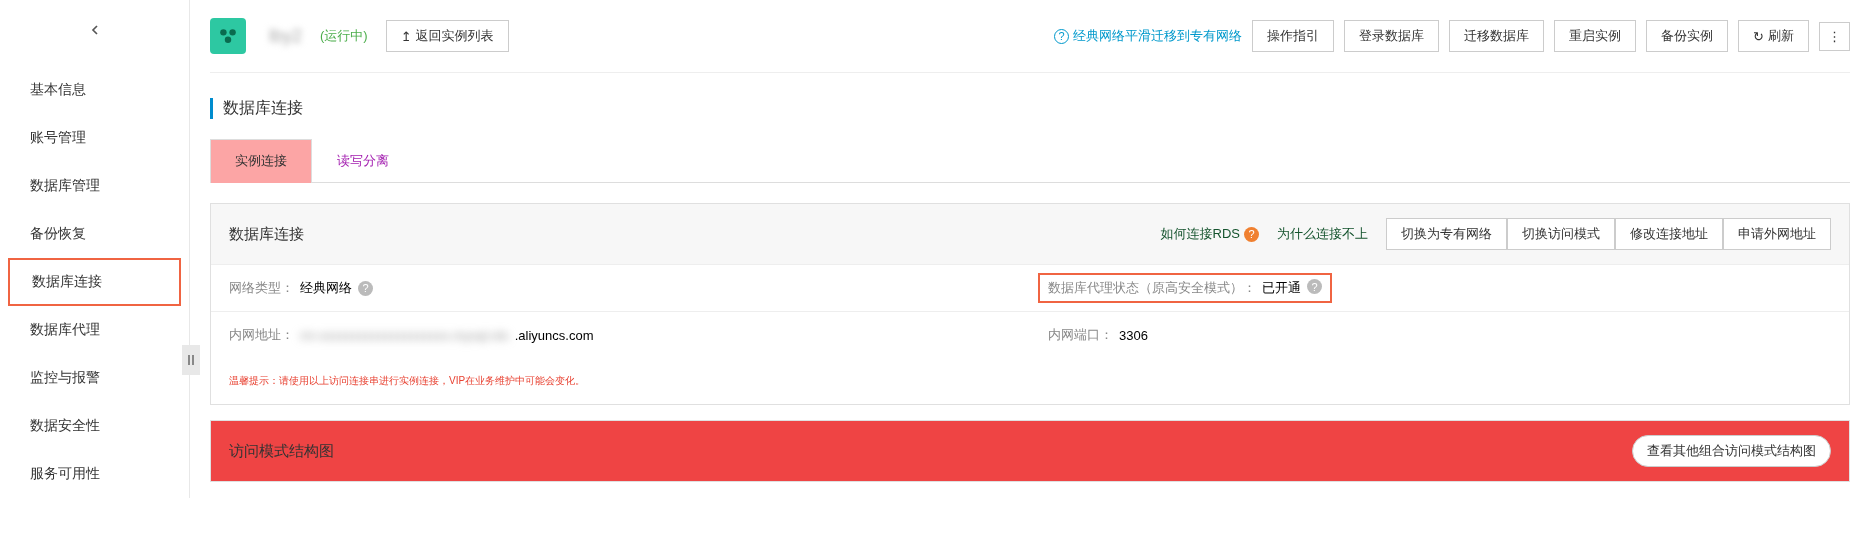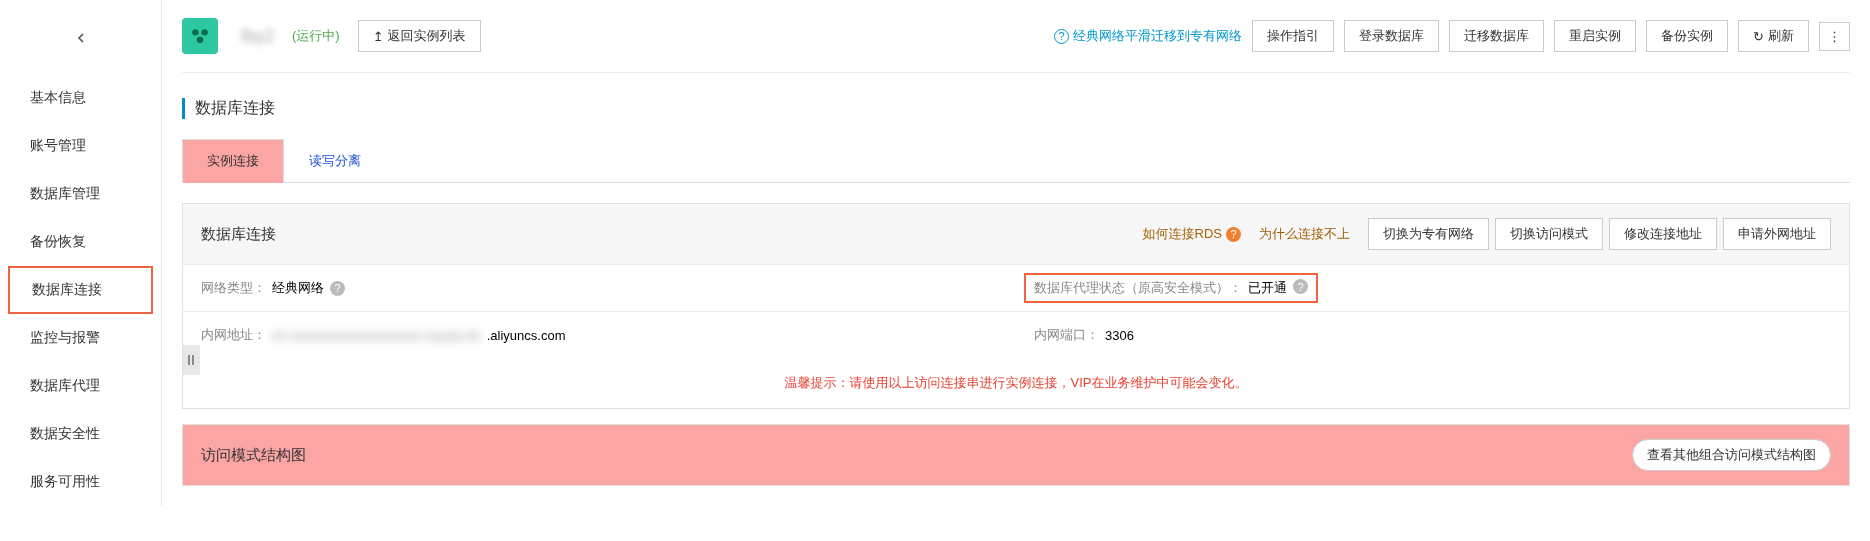--- a/index.html
+++ b/index.html
@@ -1,69 +1,69 @@
 <!DOCTYPE html>
 <html><head>
 <meta charset="utf-8">
 <style>
 * { box-sizing: border-box; margin: 0; padding: 0; }
 body { font-family: -apple-system, "Microsoft YaHei", sans-serif; font-size: 13px; color: #333; background: #fff; width: 1870px; }
 .container { display: flex; }
-.sidebar { width: 162px; border-right: 1px solid #e8e8e8; padding-top: 20px; }
+.sidebar { width: 190px; border-right: 1px solid #e8e8e8; padding-top: 12px; }
 .back-btn { text-align: center; padding: 10px 0 25px; cursor: pointer; }
 .back-btn svg { width: 16px; height: 16px; }
 .nav-item { padding: 15px 30px; color: #333; cursor: pointer; font-size: 14px; }
 .nav-item.active { border: 2px solid #f06442; color: #333; margin: 0 8px; padding: 13px 22px; }
 .collapse-handle { position: absolute; left: 182px; top: 345px; background: #e8e8e8; width: 18px; height: 30px; display: flex; align-items: center; justify-content: center; cursor: pointer; }
 .main { flex: 1; padding: 0 20px; position: relative; }
 .header { display: flex; align-items: center; padding: 18px 0; border-bottom: 1px solid #eee; gap: 18px; }
 .logo { width: 36px; height: 36px; background: #2dc8a2; border-radius: 4px; display: flex; align-items: center; justify-content: center; color: #fff; font-size: 20px; }
 .instance-name { font-size: 18px; color: #aaa; filter: blur(3px); margin-left: 5px; }
 .status { color: #4cae4c; font-size: 13px; }
 .btn { border: 1px solid #ccc; background: #fff; padding: 6px 14px; font-size: 13px; cursor: pointer; color: #333; display: inline-flex; align-items: center; gap: 4px; }
 .header-actions { margin-left: auto; display: flex; gap: 10px; align-items: center; }
 .link-info { color: #0099cc; cursor: pointer; display: inline-flex; align-items: center; gap: 4px; }
 .section-title { border-left: 3px solid #008cce; padding-left: 10px; font-size: 16px; margin: 25px 0 20px; color: #333; }
 .tabs { border-bottom: 1px solid #ddd; display: flex; }
-.tab { padding: 12px 24px; cursor: pointer; color: #1d4ed8; border: 1px solid transparent; border-bottom: none; }
+.tab { padding: 12px 24px; cursor: pointer; color: #a21caf; border: 1px solid transparent; border-bottom: none; }
 .tab.active { border-color: #ddd; background: #fca5a5; color: #333; margin-bottom: -1px; }
 .panel { border: 1px solid #e0e0e0; margin-top: 20px; }
 .panel-header { background: #f7f7f7; padding: 14px 18px; display: flex; align-items: center; font-size: 15px; }
 .panel-header .links { margin-left: auto; display: flex; gap: 18px; align-items: center; }
-.panel-header .links a { color: #a16207; cursor: pointer; font-size: 13px; }
+.panel-header .links a { color: #14532d; cursor: pointer; font-size: 13px; }
 .row { display: flex; border-top: 1px solid #eee; }
 .cell { flex: 1; padding: 14px 18px; display: flex; align-items: center; gap: 6px; color: #888; font-size: 13px; }
 .cell .val { color: #000000; }
 .blur { filter: blur(4px); color: #999; }
 .highlight-box { border: 2px solid #f06442; padding: 4px 8px; margin: -6px -10px; }
 .help-icon { width: 15px; height: 15px; border-radius: 50%; background: #bbb; color: #fff; display: inline-flex; align-items: center; justify-content: center; font-size: 11px; cursor: pointer; }
 .help-icon.orange { background: #f08030; }
-.warning { color: #e84030; padding: 16px 18px; font-size: 13px; text-align: center; }
+.warning { color: #e84030; padding: 16px 18px; font-size: 10px; }
 .panel2 { border: 1px solid #e0e0e0; margin-top: 15px; }
-.panel2-header { background: #fca5a5; padding: 14px 18px; display: flex; align-items: center; font-size: 15px; gap: 8px; }
+.panel2-header { background: #ef4444; padding: 14px 18px; display: flex; align-items: center; font-size: 15px; gap: 8px; }
 .panel2-header .btn { margin-left: auto; border-radius: 16px; }
 </style>
 </head>
 <body>
 
 <div class="container">
   <div class="sidebar">
     <div class="back-btn">
       <svg viewBox="0 0 24 24">
           <path d="M15 6l-6 6 6 6" stroke="#555" stroke-width="2.5" fill="none"></path>
         </svg>
     </div>
     <div id="nav">
         <div class="nav-item">基本信息</div>
         <div class="nav-item">账号管理</div>
         <div class="nav-item">数据库管理</div>
         <div class="nav-item">备份恢复</div>
         <div class="nav-item active">数据库连接</div>
+        <div class="nav-item">数据库代理</div>
         <div class="nav-item">监控与报警</div>
-        <div class="nav-item">数据库代理</div>
         <div class="nav-item">数据安全性</div>
         <div class="nav-item">服务可用性</div>
       </div>
   </div>
 
   <div class="collapse-handle">
     <svg width="10" height="12">
         <path d="M2 1h2v10H2zM6 1h2v10H6z" fill="#888"></path>
       </svg>
   </div>
@@ -114,21 +114,21 @@
 
     <div class="panel">
       <div class="panel-header">
         <span>数据库连接</span>
         <div class="links">
           <span style="display:inline-flex;align-items:center;gap:4px">
             <a>如何连接RDS</a>
             <span class="help-icon orange">?</span>
           </span>
           <a>为什么连接不上</a>
-          <div id="panel-actions" style="display:flex;gap:6px">
+          <div id="panel-actions" style="display:flex;gap:0">
               <button class="btn">切换为专有网络</button>
               <button class="btn">切换访问模式</button>
               <button class="btn">修改连接地址</button>
               <button class="btn">申请外网地址</button>
             </div>
         </div>
       </div>
       <div class="row">
         <div class="cell">
           <span>网络类型：</span>

